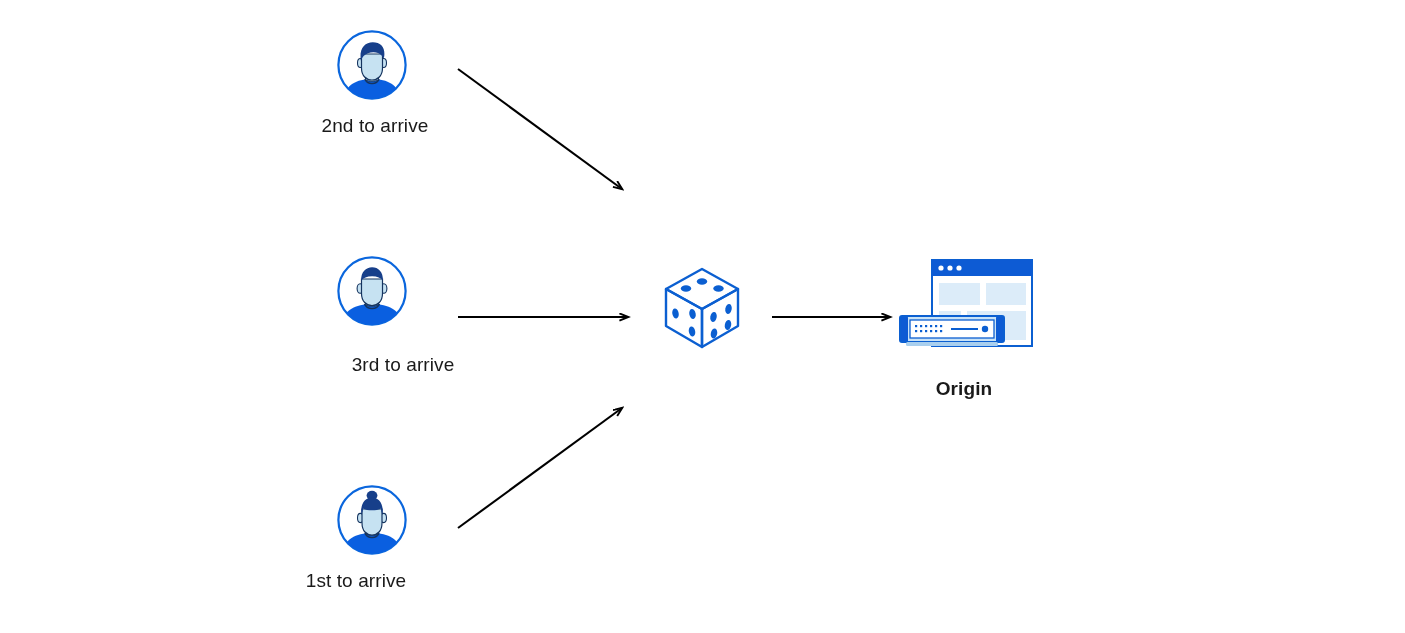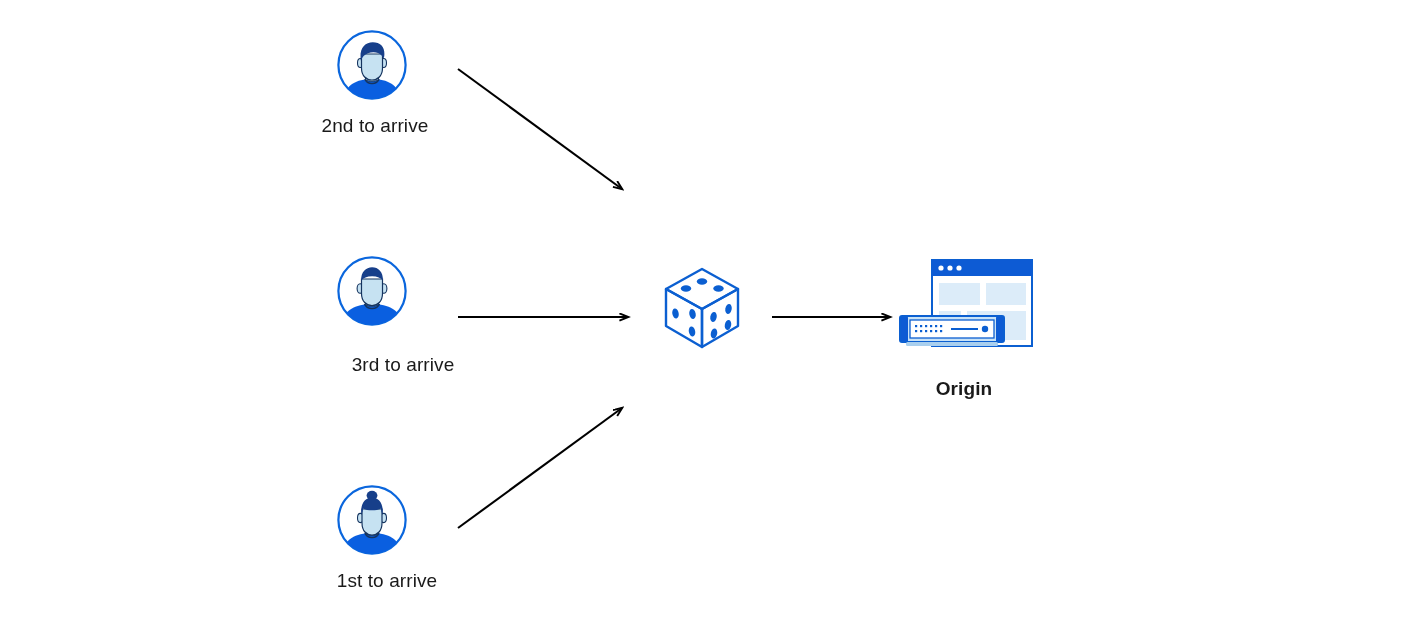--- a/index.html
+++ b/index.html
@@ -144,21 +144,21 @@
         <ellipse cx="48.6" cy="35" rx="2.9" ry="4.6" fill="#c6e2f2" stroke="#15345f" stroke-width="1.1"></ellipse>
         <path d="M27 26 h20 v14 c0 8 -4.6 12 -10 12 c-5.4 0 -10 -4 -10 -12 z" fill="#c6e2f2" stroke="#15345f" stroke-width="1.2"></path>
 
         <ellipse cx="37" cy="12.4" rx="5.4" ry="4.6" fill="#173f8a"></ellipse>
         <path d="M26.4 31 c-1.2 -11 4.4 -16.4 10.6 -16.4 c6.2 0 11.8 5.4 10.6 16.4
                  c-0.9 -1.3 -1.5 -3.4 -1.8 -5.6 c-2 1.2 -5.4 1.9 -8.8 1.9
                  c-3.4 0 -6.8 -0.7 -8.8 -1.9 c-0.3 2.2 -0.9 4.3 -1.8 5.6 z" fill="#173f8a"></path>
       </g>
     </svg>
   </div>
-  <div class="node-label" style="left:328px; top:570px; width:118px;">1st to arrive</div>
+  <div class="node-label" style="left:297px; top:570px; width:118px;">1st to arrive</div>
 
   <div class="dice-wrap" style="left:662px; top:266px;">
     <svg width="80" height="84" viewBox="0 0 80 84">
       <g fill="none" stroke="#0b5fd1" stroke-width="2.4" stroke-linejoin="round">
 
         <path d="M40 3 L76 23 L40 43 L4 23 Z"></path>
 
         <path d="M4 23 L40 43 L40 81 L4 60 Z"></path>
 
         <path d="M76 23 L76 60 L40 81 L40 43 Z"></path>

